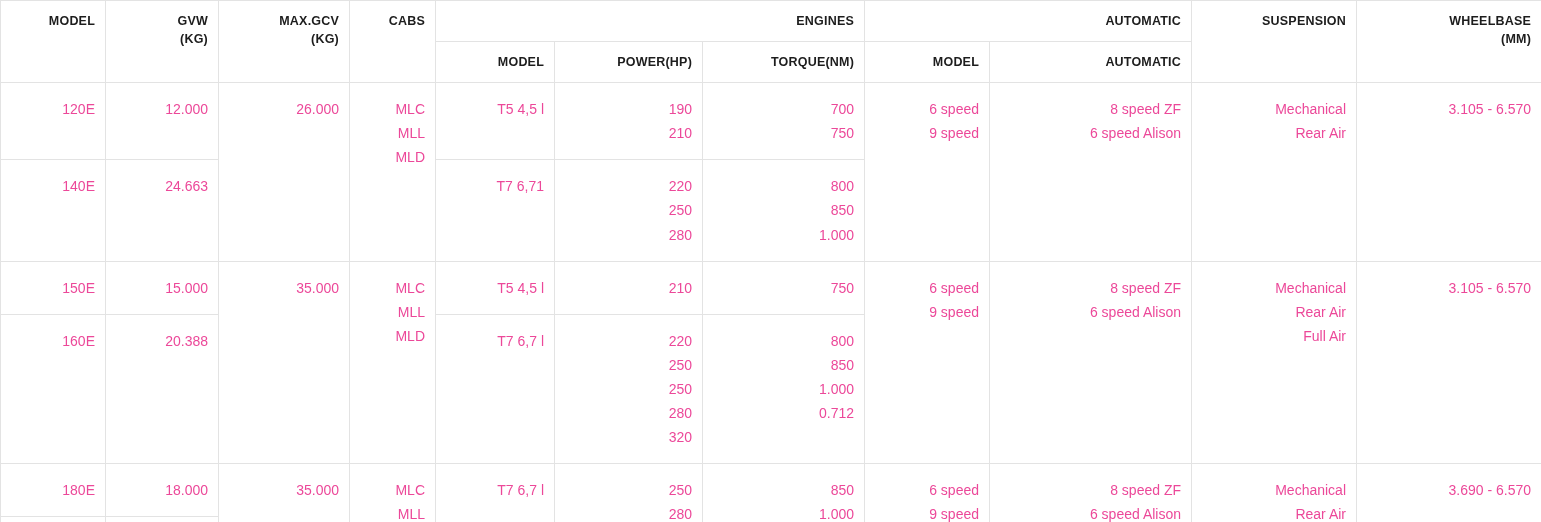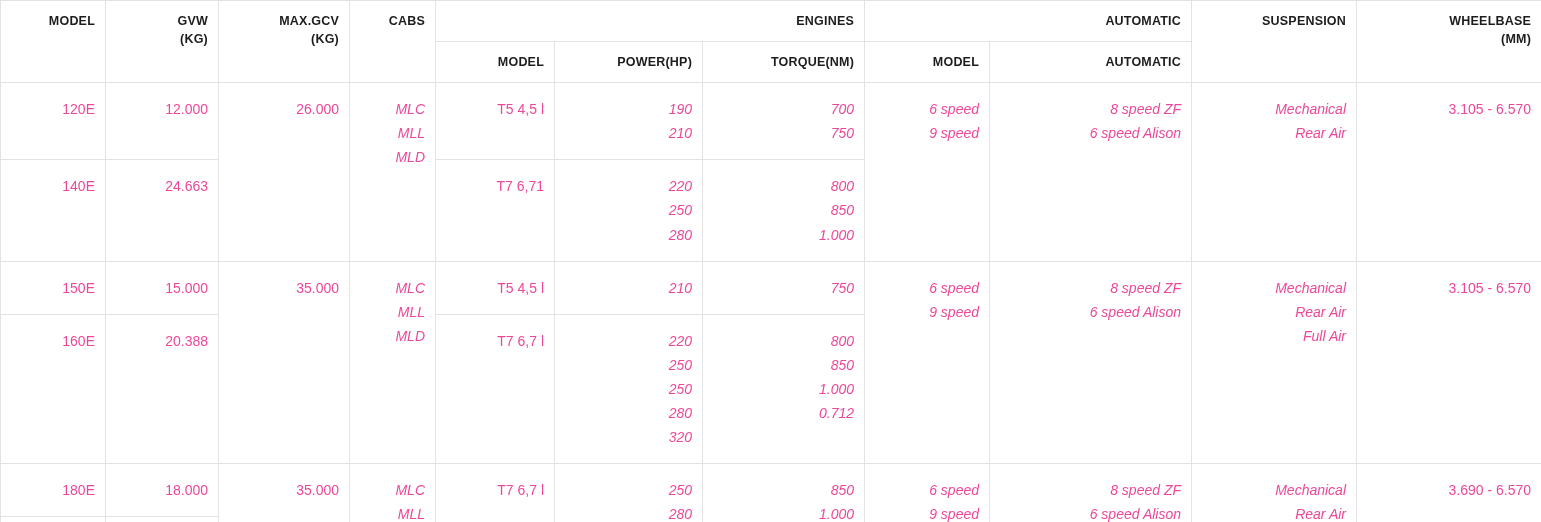--- a/index.html
+++ b/index.html
@@ -43,21 +43,20 @@
     line-height: 1.72;
   }
   .grp-head {
     vertical-align: top;
   }
   .sub-head {
     vertical-align: top;
   }
   .cell-lines div {
     white-space: nowrap;
-    font-style: italic;
   }
   
   .c-model    { width: 105px; }
   .c-gvw      { width: 113px; }
   .c-gcv      { width: 131px; }
   .c-cabs     { width: 86px;  }
   .c-type     { width: 119px; }
   .c-power    { width: 148px; }
   .c-torque   { width: 162px; }
   .c-manual   { width: 125px; }

